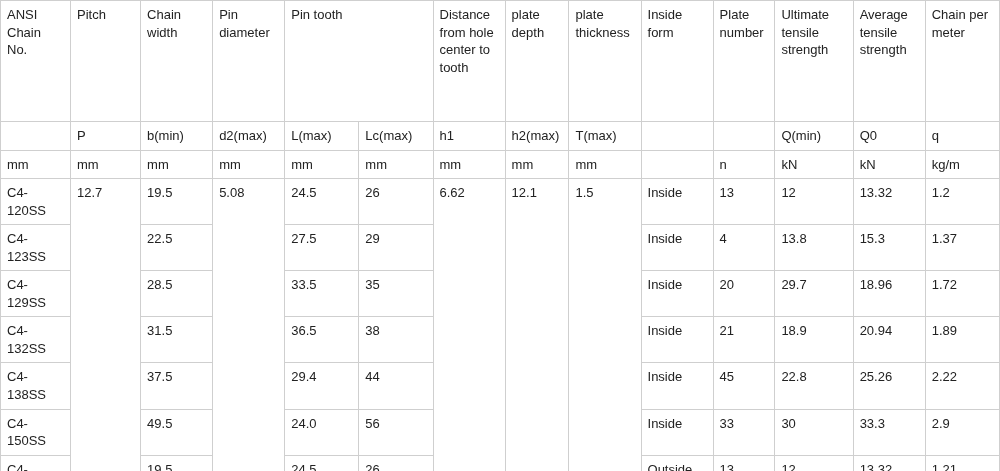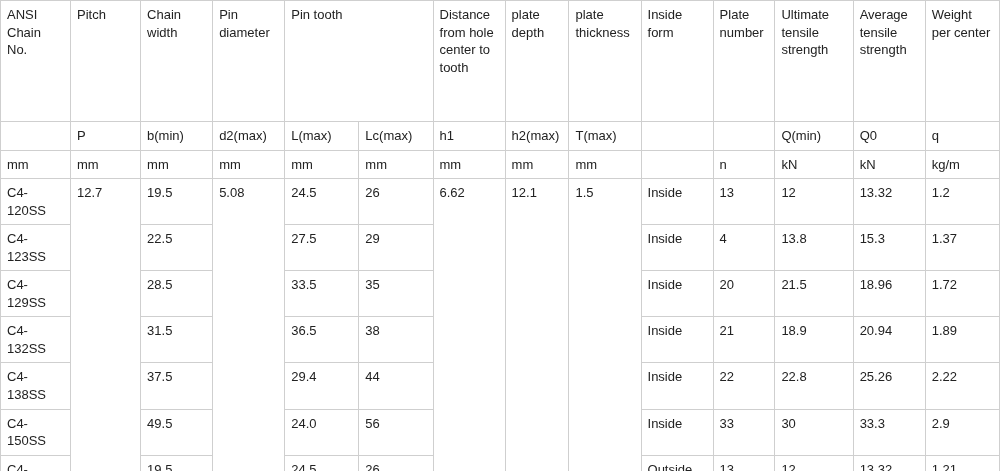--- a/index.html
+++ b/index.html
@@ -113,21 +113,21 @@
       <td class="hdr-title">
           <span class="h-title">Plate number</span>
         </td>
       <td class="hdr-title">
           <span class="h-title">Ultimate tensile strength</span>
         </td>
       <td class="hdr-title">
           <span class="h-title">Average tensile strength</span>
         </td>
       <td class="hdr-title">
-          <span class="h-title">Weight per center</span>
+          <span class="h-title">Chain per meter</span>
         </td>
     </tr>
     <tr class="sym-row">
       <td></td>
       <td>P</td>
       <td>b(min)</td>
       <td>d2(max)</td>
       <td>L(max)</td>
       <td>Lc(max)</td>
       <td>h1</td>
@@ -184,42 +184,42 @@
       <td>15.3</td>
       <td>1.37</td>
     </tr>
     <tr>
       <td>C4-129SS</td>
       <td>28.5</td>
       <td>33.5</td>
       <td>35</td>
       <td>Inside</td>
       <td>20</td>
-      <td>21.5</td>
+      <td>29.7</td>
       <td>18.96</td>
       <td>1.72</td>
     </tr>
     <tr>
       <td>C4-132SS</td>
       <td>31.5</td>
       <td>36.5</td>
       <td>38</td>
       <td>Inside</td>
       <td>21</td>
       <td>18.9</td>
       <td>20.94</td>
       <td>1.89</td>
     </tr>
     <tr>
       <td>C4-138SS</td>
       <td>37.5</td>
       <td>29.4</td>
       <td>44</td>
       <td>Inside</td>
-      <td>22</td>
+      <td>45</td>
       <td>22.8</td>
       <td>25.26</td>
       <td>2.22</td>
     </tr>
     <tr>
       <td>C4-150SS</td>
       <td>49.5</td>
       <td>24.0</td>
       <td>56</td>
       <td>Inside</td>

